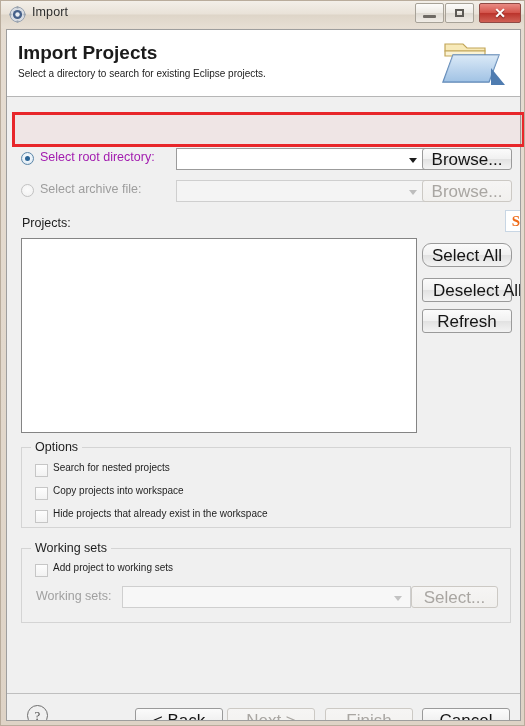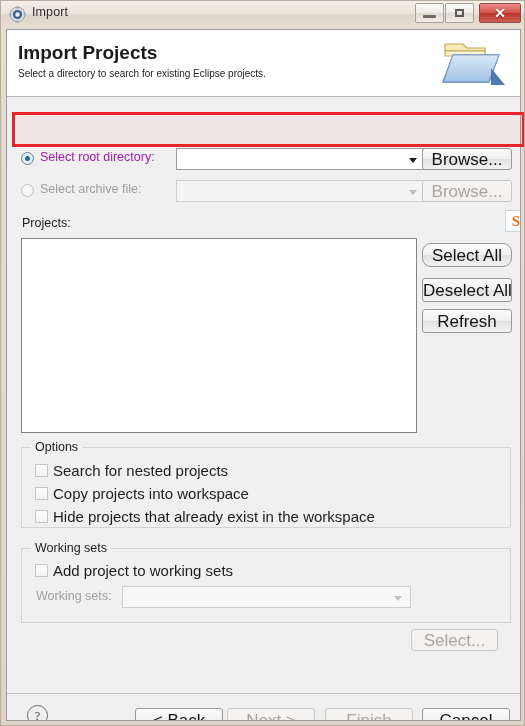--- a/index.html
+++ b/index.html
@@ -230,21 +230,21 @@
   }
   #projects-list {
     position: absolute;
     left: 14px; top: 208px;
     width: 396px; height: 195px;
     background: #ffffff;
     border: 1px solid #848484;
     box-sizing: border-box;
   }
   #btn-select-all  { left: 415px; top: 213px; width: 90px; height: 24px; border-radius: 9px; }
-  #btn-deselect-all{ left: 415px; top: 248px; width: 90px; height: 24px; }
+  #btn-deselect-all{ left: 415px; top: 248px; width: 90px; height: 24px; padding-left: 10px; }
   #btn-refresh     { left: 415px; top: 279px; width: 90px; height: 24px; }
 
   
   .group {
     position: absolute;
     box-sizing: border-box;
     border: 1px solid #d4d4d4;
   }
   .group-title {
     position: absolute;
@@ -267,21 +267,21 @@
     position: absolute;
     left: 0; top: 2px;
     width: 13px; height: 13px;
     box-sizing: border-box;
     border: 1px solid #c6c6c6;
     background: linear-gradient(to bottom,#fdfdfd 0%,#f2f2f2 100%);
   }
   .check-label {
     position: absolute;
     left: 18px; top: 0px;
-    font-size: 15px;
+    font-size: 10px;
     color: #1d1d1d;
     white-space: nowrap;
   }
 
   #opt-nested  { top: 14px; }
   #opt-copy    { top: 37px; }
   #opt-hide    { top: 60px; }
   #ws-add      { top: 13px; }
 
   #ws-label {
@@ -300,21 +300,21 @@
     background: #f7f7f7;
   }
   #ws-combo .arrow {
     position: absolute;
     right: 8px; top: 9px;
     width: 0; height: 0;
     border-left: 4px solid transparent;
     border-right: 4px solid transparent;
     border-top: 5px solid #c2c2c2;
   }
-  #btn-ws-select { left: 389px; top: 37px; width: 87px; height: 22px; margin-top: 43px; }
+  #btn-ws-select { left: 389px; top: 37px; width: 87px; height: 22px; }
 
   
   #footer-sep {
     position: absolute;
     left: 0; top: 663px;
     width: 513px; height: 1px;
     background: #bfbfbf;
   }
   #footer {
     position: absolute;

